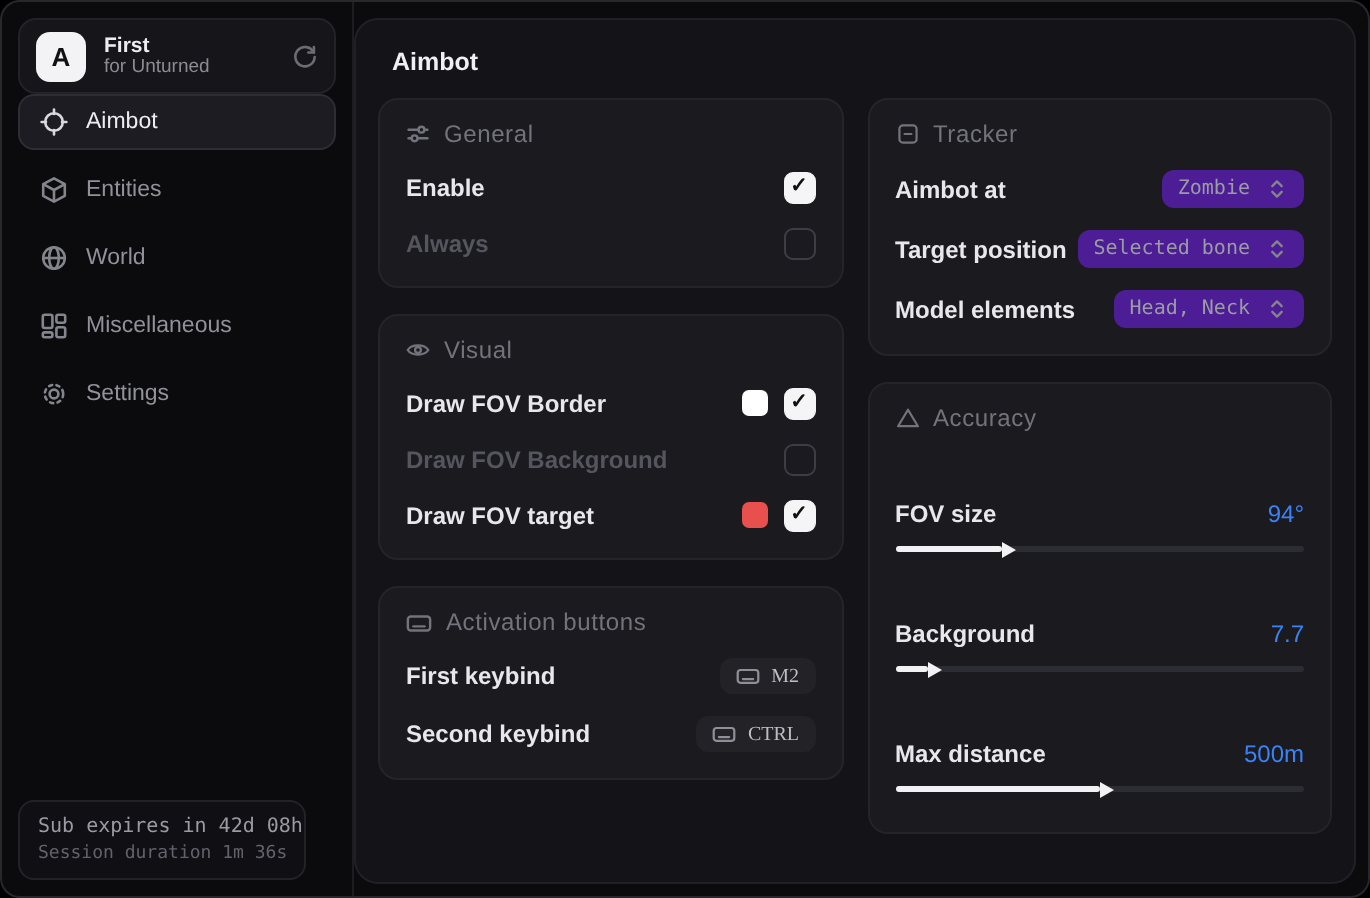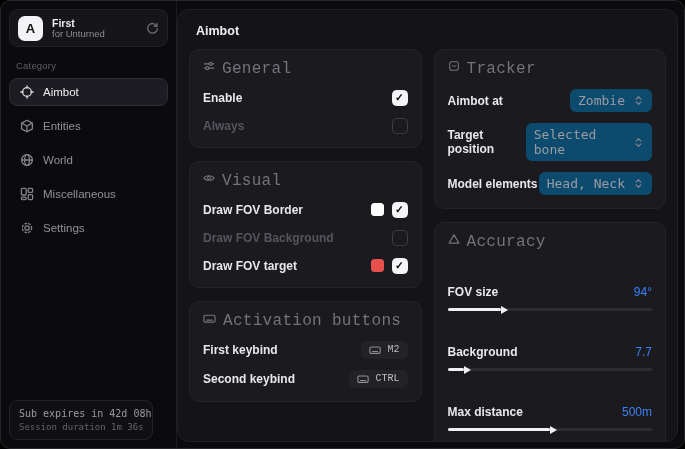--- a/index.html
+++ b/index.html
@@ -65,23 +65,23 @@
     padding:14px 18px 11px 18px;
   }
   .columns { display:flex; gap:12px; padding:0 11px; }
   .col { flex:1; display:flex; flex-direction:column; gap:13px; min-width:0; }
 
   .card {
     background:#1a1a1f; border:1px solid #242429; border-radius:10px;
     padding:10px 13px 13px 13px;
   }
   .card-header {
-    display:flex; gap:7px;
-    color:#73737b; font-family:Liberation Mono, monospace;
-    font-size:16px; letter-spacing:.3px; margin-bottom:2px;
+    display:flex; align-items:center; gap:7px;
+    color:#73737b; font-family:Liberation Sans, sans-serif;
+    font-size:12px; letter-spacing:.3px; margin-bottom:2px;
   }
   .card-header .hicon { display:flex; color:#73737b; }
 
   .row {
     display:flex; align-items:center; justify-content:space-between;
     margin-top:11px; min-height:17px;
   }
   .row-label { color:#e8e8ec; font-size:12px; font-weight:600; }
   .row-label.dim { color:#55555e; }
   .row-right { display:flex; align-items:center; gap:8px; }
@@ -90,31 +90,31 @@
     width:16px; height:16px; border-radius:4.5px;
     border:1.5px solid #3d3d45; display:flex; align-items:center;
     justify-content:center; cursor:pointer; background:transparent;
   }
   .checkbox.checked { background:#f5f5f7; border-color:#f5f5f7; }
   .checkbox.checked::after { content:"✓"; color:#111; font-size:10.5px; font-weight:bold; line-height:1; }
 
   .swatch { width:13px; height:13px; border-radius:3.5px; cursor:pointer; }
 
   .keybind {
-    display:flex; align-items:flex-start; gap:6px;
+    display:flex; align-items:flex-end; gap:6px;
     background:#222227; border-radius:6px; padding:3px 8px;
-    color:#bdbdc4; font-size:10px; font-family:Liberation Mono, monospace;
+    color:#bdbdc4; font-size:10px; font-family:Liberation Serif, serif;
     cursor:pointer;
   }
   .keybind .kicon { display:flex; color:#8f8f97; }
 
   .dropdown {
     display:flex; align-items:center; gap:8px;
-    background:#0c4a6e; border-radius:6px; padding:4px 8px;
-    color:#9b9ba4; font-size:13px; font-family:"DejaVu Sans Mono", monospace;
+    background:#4c1d95; border-radius:6px; padding:4px 8px;
+    color:#9b9ba4; font-size:10px; font-family:"DejaVu Sans Mono", monospace;
     cursor:pointer;
   }
   .dropdown .dicon { display:flex; color:#84848c; }
 
   .acc-row { margin-top:10px; }
   .acc-top { display:flex; justify-content:space-between; align-items:flex-start;margin-top:34px; }
   .acc-value { color:#3b82f6; font-size:12px; }
   .slider { position:relative; height:3px; background:#2c2c33; border-radius:2px; margin:9px 0 7px 0; cursor:pointer; }
   .slider-fill { position:relative; height:3px; background:#f2f2f4; border-radius:2px; }
   .slider-fill::after {
@@ -139,21 +139,20 @@
         <div class="app-sub">for Unturned</div>
       </div>
       <div class="refresh-btn">
         <svg width="13" height="13" viewBox="0 0 14 14" fill="none" stroke="currentColor" stroke-width="1.4" stroke-linecap="round">
           <path d="M11.6 4.4 A5.2 5.2 0 1 0 12.2 7"></path>
           <polyline points="11.8,1.6 11.8,4.6 8.8,4.6"></polyline>
         </svg>
       </div>
     </div>
 
-    <div class="category-label">Category</div>
 
     <div class="nav">
 
       <div class="nav-item active">
         <span class="nicon">
           <svg width="14" height="14" viewBox="0 0 14 14" fill="none" stroke="currentColor" stroke-width="1.3" stroke-linecap="round">
             <circle cx="7" cy="7" r="4.4"></circle>
             <line x1="7" y1="0.8" x2="7" y2="3"></line>
               <line x1="7" y1="11" x2="7" y2="13.2"></line>
             <line x1="0.8" y1="7" x2="3" y2="7"></line>

